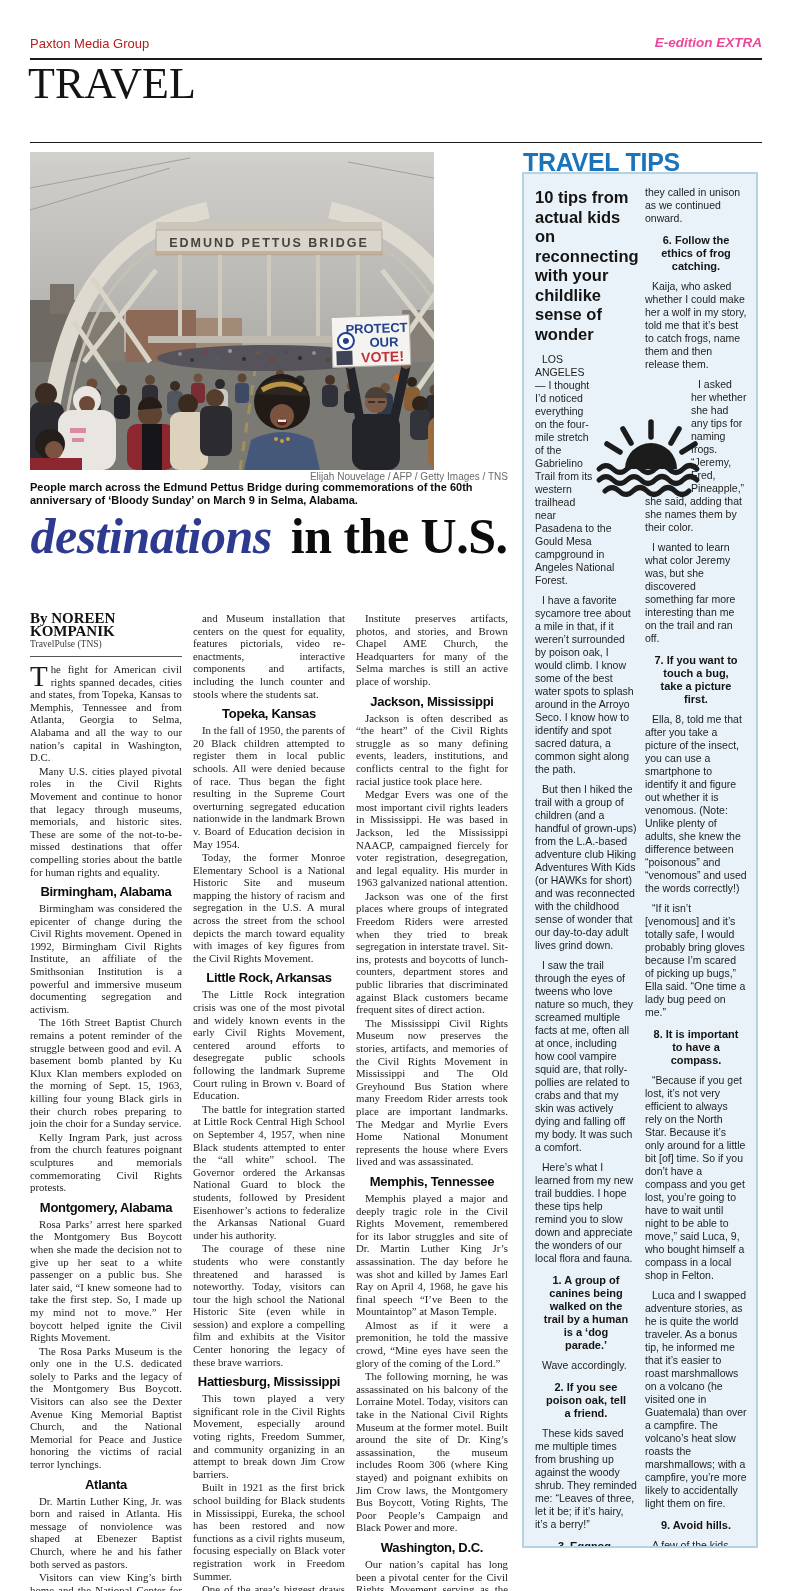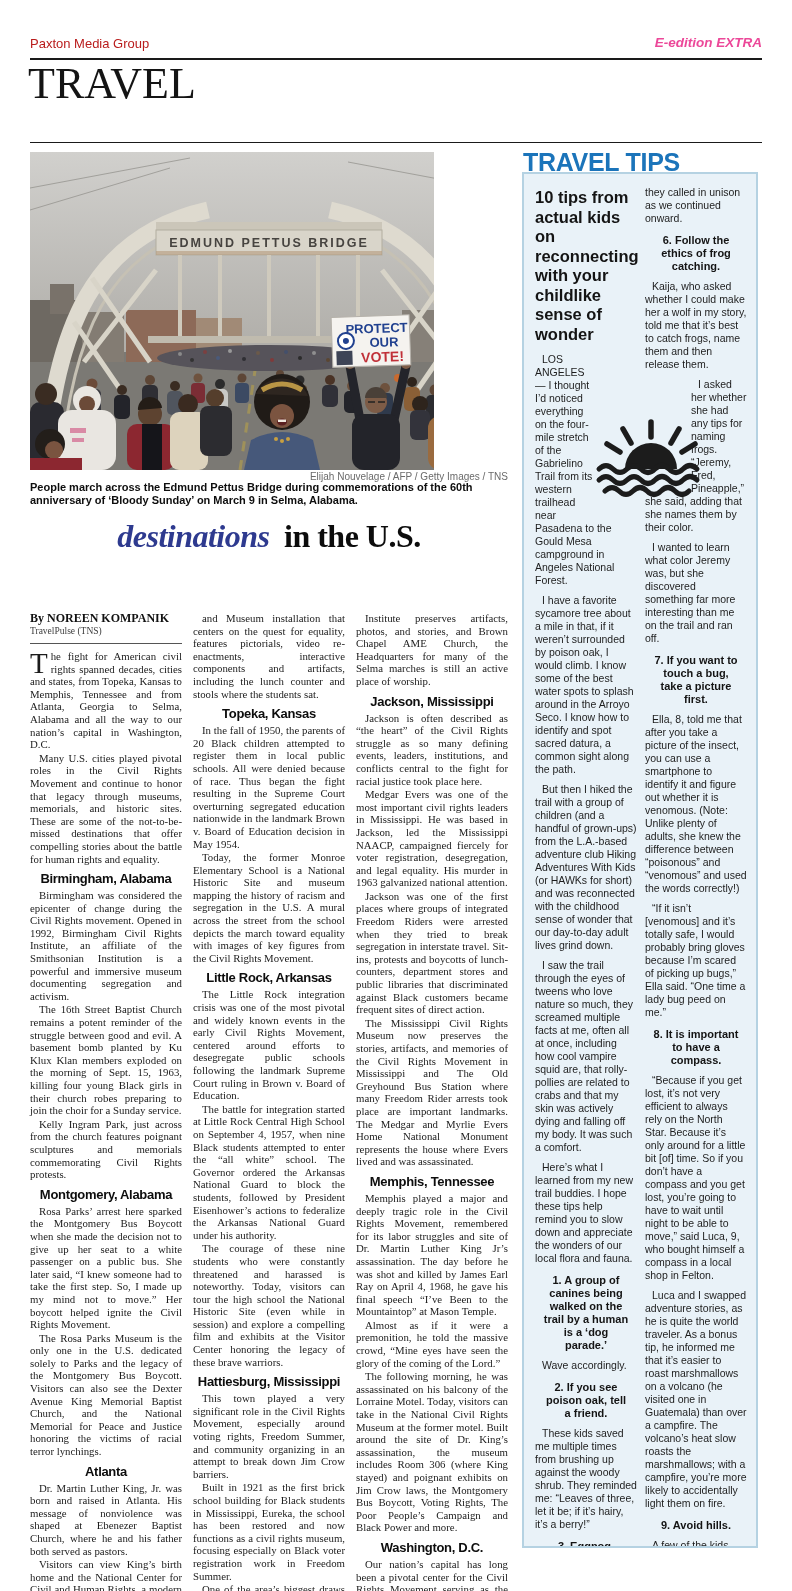--- a/index.html
+++ b/index.html
@@ -12,23 +12,23 @@
   .masthead{position:absolute;left:28px;top:62px;font-family:"Liberation Serif",serif;font-weight:500;
             font-size:44px;line-height:1;color:#141414;}
   .rule2{position:absolute;left:30px;right:30px;top:142px;border-top:1.5px solid #1a1a1a;}
   
   .photo{position:absolute;left:30px;top:152px;width:404px;height:318px;background:#7dd3fc;overflow:hidden;}
   .credit{position:absolute;left:208px;top:471px;width:300px;text-align:right;font-size:10px;color:#6a6a6a;}
   .caption{position:absolute;left:30px;top:481px;width:478px;font-size:11px;line-height:13px;font-weight:bold;color:#0e0e0e;}
   
   .headline{position:absolute;left:30px;top:512px;width:478px;text-align:center;color:#0c0c0c;}
   .hl1{font-family:"Liberation Serif",serif;font-weight:bold;font-size:40px;line-height:45px;letter-spacing:-0.5px;}
-  .hl2{font-family:"Liberation Serif",serif;font-weight:bold;font-size:32px;line-height:48px;letter-spacing:-0.5px;}
+  .hl2{font-family:"Liberation Serif",serif;font-weight:bold;font-size:50px;line-height:48px;letter-spacing:-0.5px;}
   .hl-blue{color:#2e3a8f;font-style:italic;padding-right:7px;}
-  .byline{font-size:12px;line-height:13px;font-weight:bold;color:#111;}
+  .byline{font-size:15px;line-height:13px;font-weight:bold;color:#111;}
   .byline-src{font-size:9.5px;line-height:11px;color:#3c3c3c;margin-top:1px;}
   .byline-rule{border-top:1px solid #555;margin:6px 0 6px;width:152px;}
   
   .article-col{position:absolute;top:612px;width:152px;font-family:"Liberation Serif",serif;
                font-size:10.8px;line-height:12.6px;color:#1b1b1b;}
   .c1{left:30px}.c2{left:193px}.c3{left:356px}
   .article-col p.p{margin:0 0 1px;text-indent:9px;text-align:justify;}
   .article-col p.dropcap-para{text-indent:0;}
   .dropcap{float:left;font-size:29px;line-height:24px;padding:1px 3px 0 0;}
   .article-col h3.h{font-family:"Liberation Sans",sans-serif;font-size:13px;line-height:14px;font-weight:bold;

